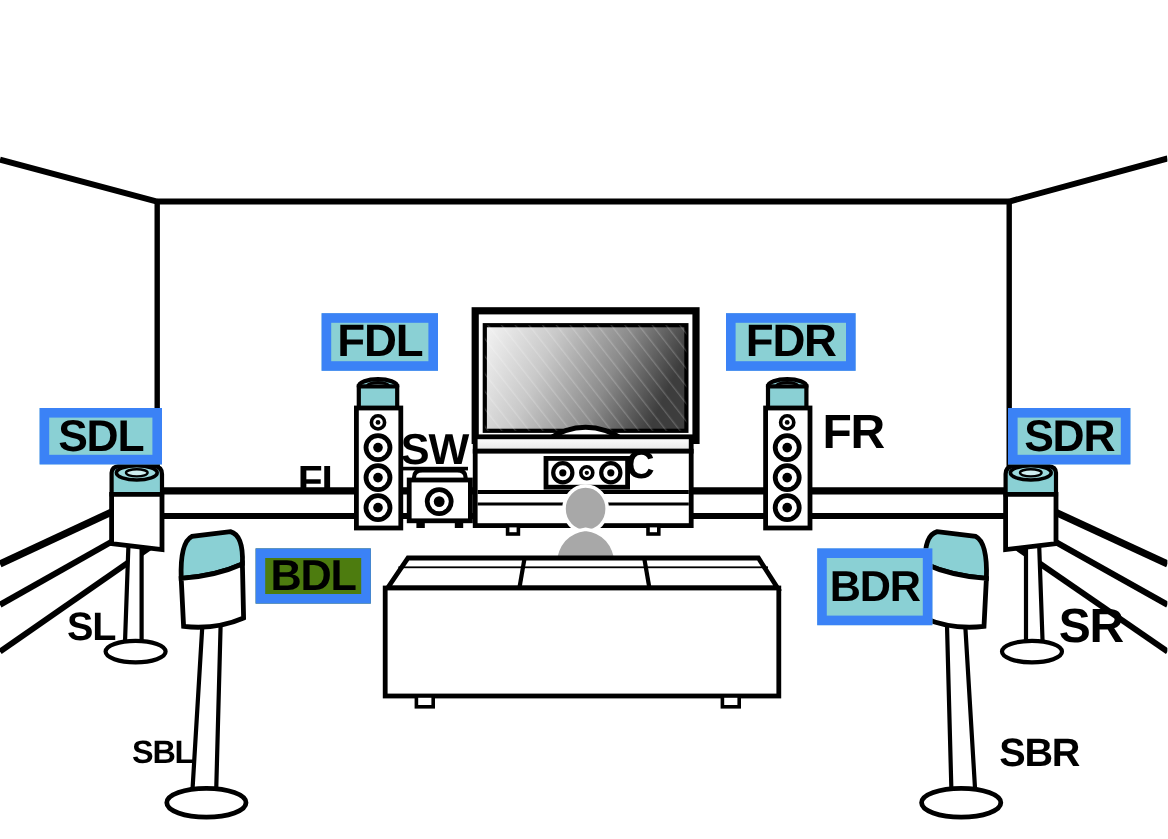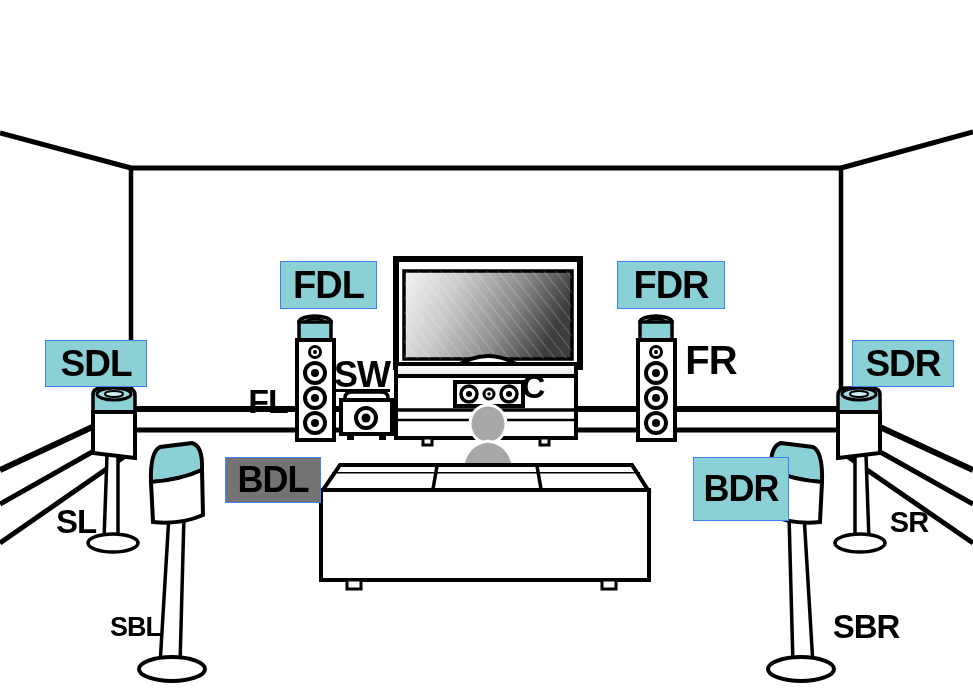--- a/index.html
+++ b/index.html
@@ -2,21 +2,21 @@
 <html><head>
 <meta charset="utf-8">
 <style>
   html,body{margin:0;padding:0;background:#ffffff;}
   body{font-family:"Liberation Sans",sans-serif;}
   #stage{position:relative;width:973px;height:699px;background:#ffffff;overflow:hidden;}
   #scene{position:absolute;left:0;top:0;width:973px;height:699px;}
   .lbl{position:absolute;display:flex;align-items:center;justify-content:center;
        font-family:"Liberation Sans",sans-serif;font-weight:bold;color:#000;
        letter-spacing:-1px;white-space:nowrap;}
-  .lbl.box{border:1px solid #3b82f6;box-sizing:border-box;margin-left:12px;}
+  .lbl.box{border:8px solid #3b82f6;box-sizing:border-box;}
   .lbl.plain{background:transparent;}
 </style>
 </head>
 <body>
 
 <div id="stage">
 
   <svg id="scene" viewBox="0 0 973 699" xmlns="http://www.w3.org/2000/svg">
 
     <defs>
@@ -192,21 +192,21 @@
   </div>
   <div class="lbl box" style="left:605px;top:261px;width:108px;height:48px;background:#8ad0d4;font-size:38px;">
     <span>FDR</span>
   </div>
   <div class="lbl box" style="left:840px;top:340px;width:102px;height:47px;background:#8ad0d4;font-size:37px;">
     <span>SDR</span>
   </div>
   <div class="lbl box" style="left:33px;top:340px;width:102px;height:47px;background:#8ad0d4;font-size:37px;">
     <span>SDL</span>
   </div>
-  <div class="lbl box" style="left:213px;top:457px;width:96px;height:46px;background:#737373;font-size:36px;">
+  <div class="lbl box" style="left:213px;top:457px;width:96px;height:46px;background:#4d7c0f;font-size:36px;">
     <span>BDL</span>
   </div>
   <div class="lbl box" style="left:681px;top:457px;width:96px;height:64px;background:#8ad0d4;font-size:36px;">
     <span>BDR</span>
   </div>
 
   <div class="lbl plain" style="left:244px;top:357px;width:48px;height:40px;font-size:34px;margin-top:24px;">
     <span>FL</span>
   </div>
   <div class="lbl plain" style="left:333px;top:354px;width:58px;height:42px;font-size:36px;text-decoration:underline;">
@@ -214,21 +214,21 @@
   </div>
   <div class="lbl plain" style="left:519px;top:368px;width:28px;height:38px;font-size:33px;">
     <span>C</span>
   </div>
   <div class="lbl plain" style="left:686px;top:340px;width:50px;height:40px;font-size:40px;text-align:right;">
     <span>FR</span>
   </div>
   <div class="lbl plain" style="left:52px;top:503px;width:48px;height:38px;font-size:33px;">
     <span>SL</span>
   </div>
-  <div class="lbl plain" style="left:884px;top:503px;width:50px;height:38px;font-size:29px;">
+  <div class="lbl plain" style="left:884px;top:503px;width:50px;height:38px;font-size:40px;">
     <span>SR</span>
   </div>
   <div class="lbl plain" style="left:85px;top:608px;width:76px;height:38px;font-size:27px;justify-content:flex-end;">
     <span>SBL</span>
   </div>
   <div class="lbl plain" style="left:826px;top:608px;width:80px;height:38px;font-size:33px;">
     <span>SBR</span>
   </div>
 
 </div>

